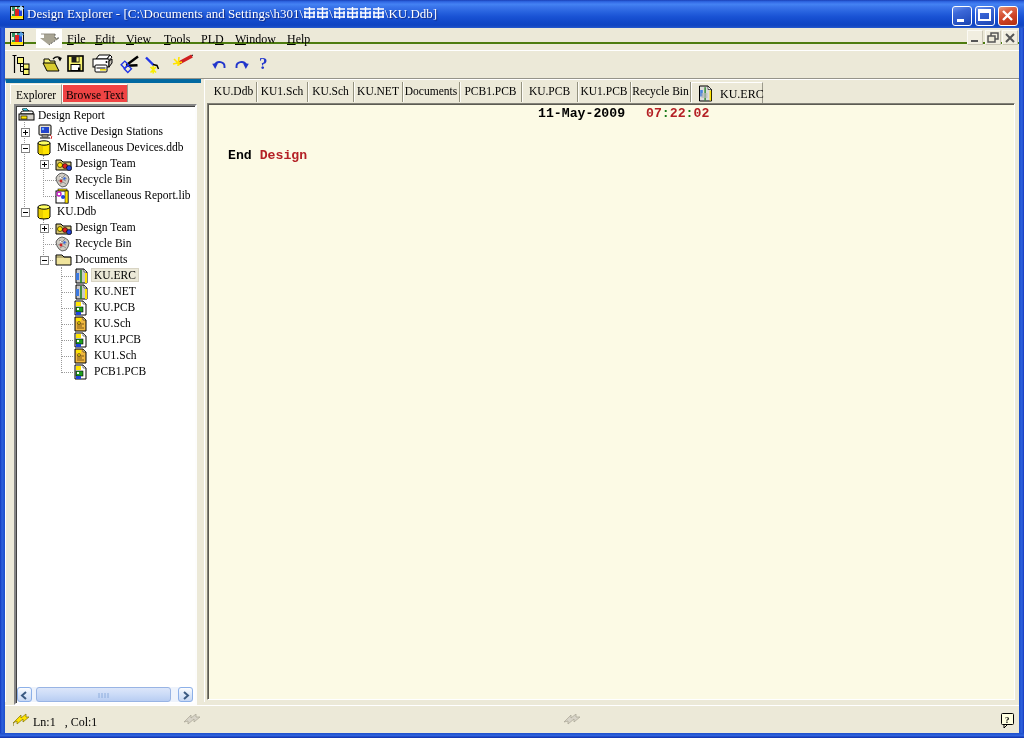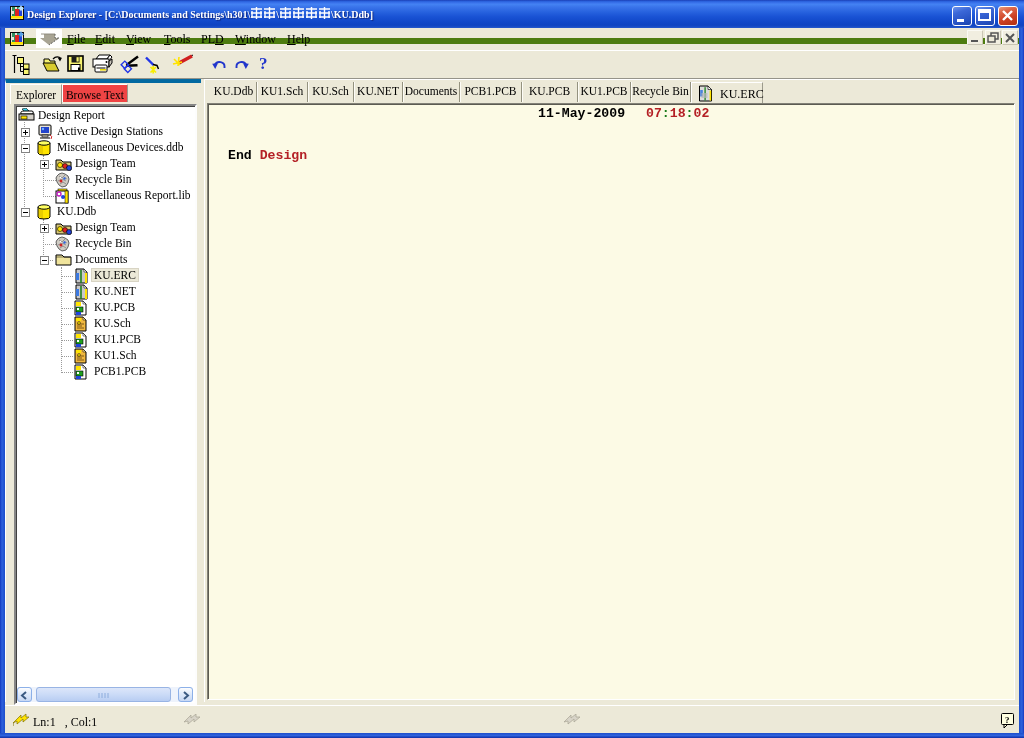--- a/index.html
+++ b/index.html
@@ -1,27 +1,27 @@
 <!DOCTYPE html>
 <html><head><meta charset="utf-8"><style>
 *{margin:0;padding:0;box-sizing:border-box}
 html,body{width:1024px;height:738px;overflow:hidden}
 body{position:relative;background:#ece9d8;font-family:"Liberation Serif",serif;-webkit-font-smoothing:antialiased}
 .abs{position:absolute}
 
 #titlebar{left:0;top:0;width:1024px;height:28px;
  background:linear-gradient(180deg,#1b3fb5 0%,#2b62dd 5%,#3d77ee 11%,#4381f2 16%,#3a74ea 25%,#2560dd 45%,#1952d4 60%,#1148c9 78%,#0f44c2 90%,#1c50c8 97%,#2a5ccd 100%);}
-#title-text{left:27px;top:6px;color:#fff;font-weight:bold;font-size:10px;white-space:nowrap;
+#title-text{left:27px;top:6px;color:#fff;font-weight:normal;font-size:13px;white-space:nowrap;
  text-shadow:1px 1px 1px #10277c;letter-spacing:0px}
 .winbtn{top:6px;width:20px;height:20px;border-radius:3px;border:1px solid #fff}
 #btn-min{left:952px;background:linear-gradient(160deg,#6e94ec 0%,#3c68d8 30%,#2853c4 70%,#1c44ae 100%)}
 #btn-max{left:975px;background:linear-gradient(160deg,#6e94ec 0%,#3c68d8 30%,#2853c4 70%,#1c44ae 100%)}
 #btn-close{left:998px;background:linear-gradient(160deg,#e89e7e 0%,#dd6547 25%,#cc4022 60%,#b03010 100%)}
 
-#menubar{left:5px;top:28px;width:1014px;height:16px;background:#ece9d8;border-bottom:6px solid #4d7c0f}
+#menubar{left:5px;top:28px;width:1014px;height:16px;background:#ece9d8;border-bottom:2px solid #4d7c0f}
 .menuitem{top:4px;font-size:12px;color:#000;white-space:nowrap}
 .menuitem u{text-decoration:underline}
 #mdi-min{left:962px}#mdi-res{left:980px}#mdi-close{left:997px}
 .mdibtn{top:2px;width:16px;height:15px;background:#f1eee0;border:1px solid;border-color:#fbfaf4 #c9c5b4 #c9c5b4 #fbfaf4;border-radius:1px}
 
 #toolbar{left:5px;top:50px;width:1014px;height:29px;background:#ece9d8;border-top:1px solid #ffffff;border-bottom:1px solid #96948a}
 
 #leftpanel{left:5px;top:79px;width:196px;height:623px;background:#ece9d8;
  border-top:4px solid #0369a1;border-left:1px solid #fff}
 .ltab{top:1px;height:20px;font-size:11.5px;color:#000;text-align:center;line-height:20px}
@@ -425,21 +425,21 @@
           <rect x="4" y="8" width="2" height="2" fill="#fff"></rect>
           <rect x="3" y="12" width="5" height="3" fill="#2244dd"></rect>
           <polygon points="10,1 13,4 10,4" fill="#fff" stroke="#000" stroke-width="0.5"></polygon>
         </svg></span>
       <span class="txt" style="left:88px">PCB1.PCB</span>
     </div>
   </div>
 <div class="abs" id="rightpanel">
   <div class="abs" id="contentbox">
     <div class="abs mono" style="left:330px;top:2px">11-May-2009</div>
-    <div class="abs mono" style="left:438px;top:2px"><span class="red">07</span><span class="grn">:</span><span class="red">18</span><span class="grn">:</span><span class="red">02</span></div>
+    <div class="abs mono" style="left:438px;top:2px"><span class="red">07</span><span class="grn">:</span><span class="red">22</span><span class="grn">:</span><span class="red">02</span></div>
     <div class="abs mono" style="left:20px;top:44px">End <span class="red">Design</span></div>
   </div>
 <div class="abs dtab" style="left: 6px; width: 46px;">KU.Ddb</div>
     <div class="abs dtab" style="left: 52px; width: 51px;">KU1.Sch</div>
     <div class="abs dtab" style="left: 103px; width: 46px;">KU.Sch</div>
     <div class="abs dtab" style="left: 149px; width: 49px;">KU.NET</div>
     <div class="abs dtab" style="left: 198px; width: 57px;">Documents</div>
     <div class="abs dtab" style="left: 255px; width: 62px;">PCB1.PCB</div>
     <div class="abs dtab" style="left: 317px; width: 56px;">KU.PCB</div>
     <div class="abs dtab" style="left: 373px; width: 53px;">KU1.PCB</div>

